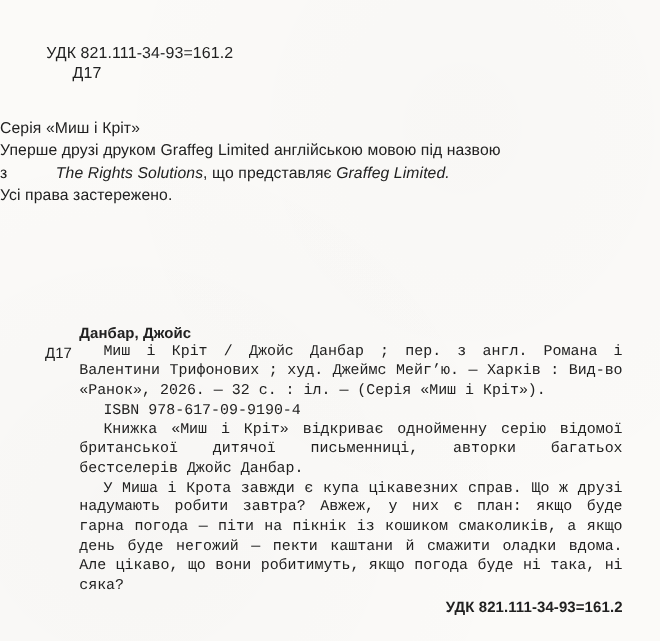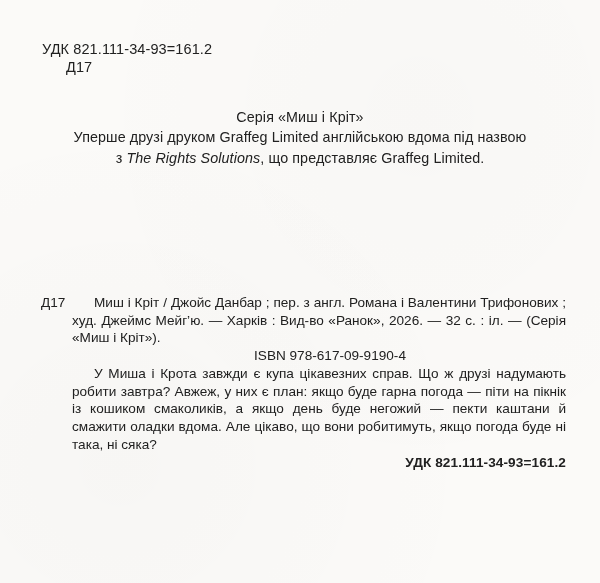--- a/index.html
+++ b/index.html
@@ -34,21 +34,21 @@
   }
   .top-codes .author-sign {
     padding-left: 24px;
   }
   
   .series {
     position: absolute;
     left: 0;
     right: 0;
     top: 107px;
-    text-align: center;
+    text-align: left;
     font-size: 14.3px;
     line-height: 20.4px;
     letter-spacing: 0.1px;
   }
   
   .main {
     position: absolute;
     left: 72px;
     top: 294px;
     width: 494px;
@@ -68,56 +68,60 @@
     position: relative;
   }
   .entry-code {
     position: absolute;
     left: -31px;
     top: 0;
     white-space: nowrap;
   }
   .indent {
     text-indent: 22px;
+    font-family: Liberation Mono, monospace;
   }
   .isbn-line {
-    text-align: center;
+    text-align: left;
   }
   .udc-bottom {
     text-align: right;
     font-weight: bold;
     margin-top: 1px;
     letter-spacing: 0.1px;
   }
 </style>
 </head>
 <body>
 
 <div class="page">
 
   <div class="top-codes">
     <div>УДК 821.111-34-93=161.2</div>
     <div class="author-sign">Д17</div>
   </div>
 
   <div class="series">
     <div><span>Серія «Миш і Кріт»</span></div>
-    <div><span>Уперше друзі друком </span><span style="">Graffeg Limited</span><span> англійською вдома під назвою</span></div>
-    <div><span>з </span><span style="font-style: italic;">The Rights Solutions</span><span>, що представляє </span><span style="">Graffeg Limited.</span></div>
+    <div><span>Уперше друзі друком </span><span style="">Graffeg Limited</span><span> англійською мовою під назвою</span></div>
+    <div><span>з </span><span style="font-style: italic; margin-left: 40px;">The Rights Solutions</span><span>, що представляє </span><span style="font-style: italic;">Graffeg Limited.</span></div>
+    <div><span>Усі права застережено.</span></div>
   </div>
 
   <div class="main">
+    <p class="author-heading">Данбар, Джойс</p>
 
     <div class="entry-wrap">
       <span class="entry-code">Д17</span>
       <p class="indent">Миш і Кріт / Джойс Данбар ; пер. з англ. Романа і Валентини Трифонових ; худ. Джеймс Мейг’ю. — Харків : Вид-во «Ранок», 2026. — 32 с. : іл. — (Серія «Миш і Кріт»).</p>
     </div>
 
     <p class="indent isbn-line">ISBN 978-617-09-9190-4</p>
 
+    <p class="indent">Книжка «Миш і Кріт» відкриває однойменну серію відомої британської дитячої письменниці, авторки багатьох бестселерів Джойс Данбар.</p>
 
     <p class="indent">У Миша і Крота завжди є купа цікавезних справ. Що ж друзі надумають робити завтра? Авжеж, у них є план: якщо буде гарна погода — піти на пікнік із кошиком смаколиків, а якщо день буде негожий — пекти каштани й смажити оладки вдома. Але цікаво, що вони робитимуть, якщо погода буде ні така, ні сяка?</p>
 
 
     <div class="udc-bottom">УДК 821.111-34-93=161.2</div>
   </div>
 
 </div>
 
 </body></html>

